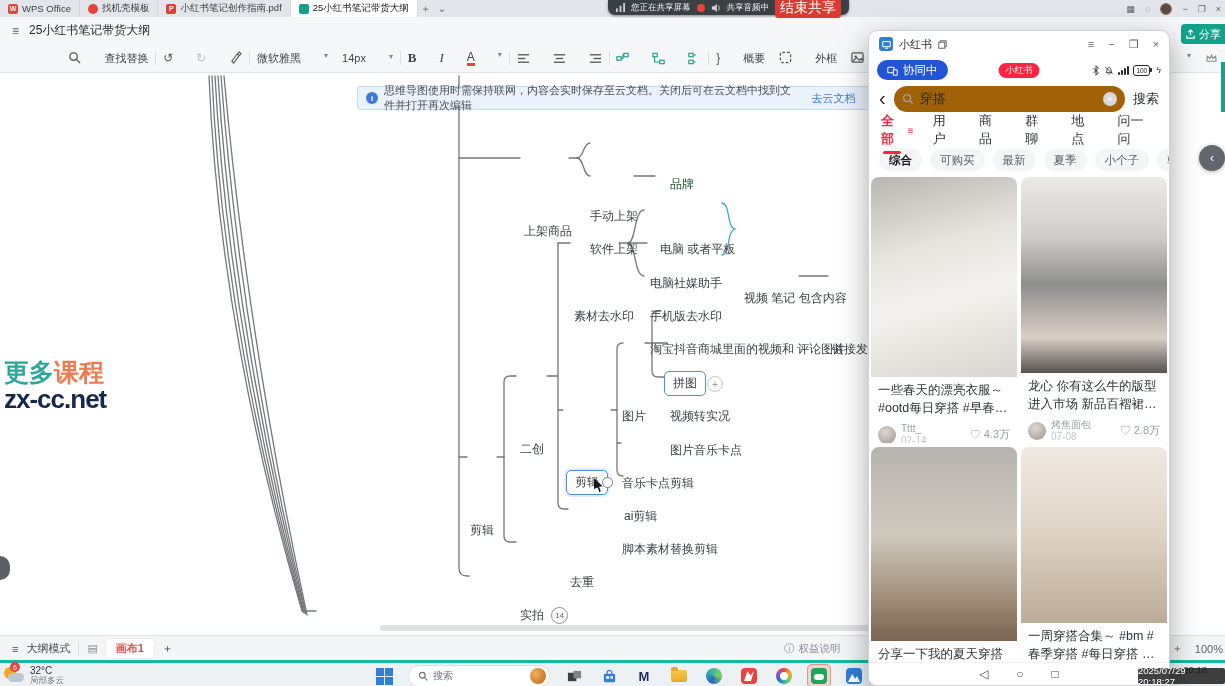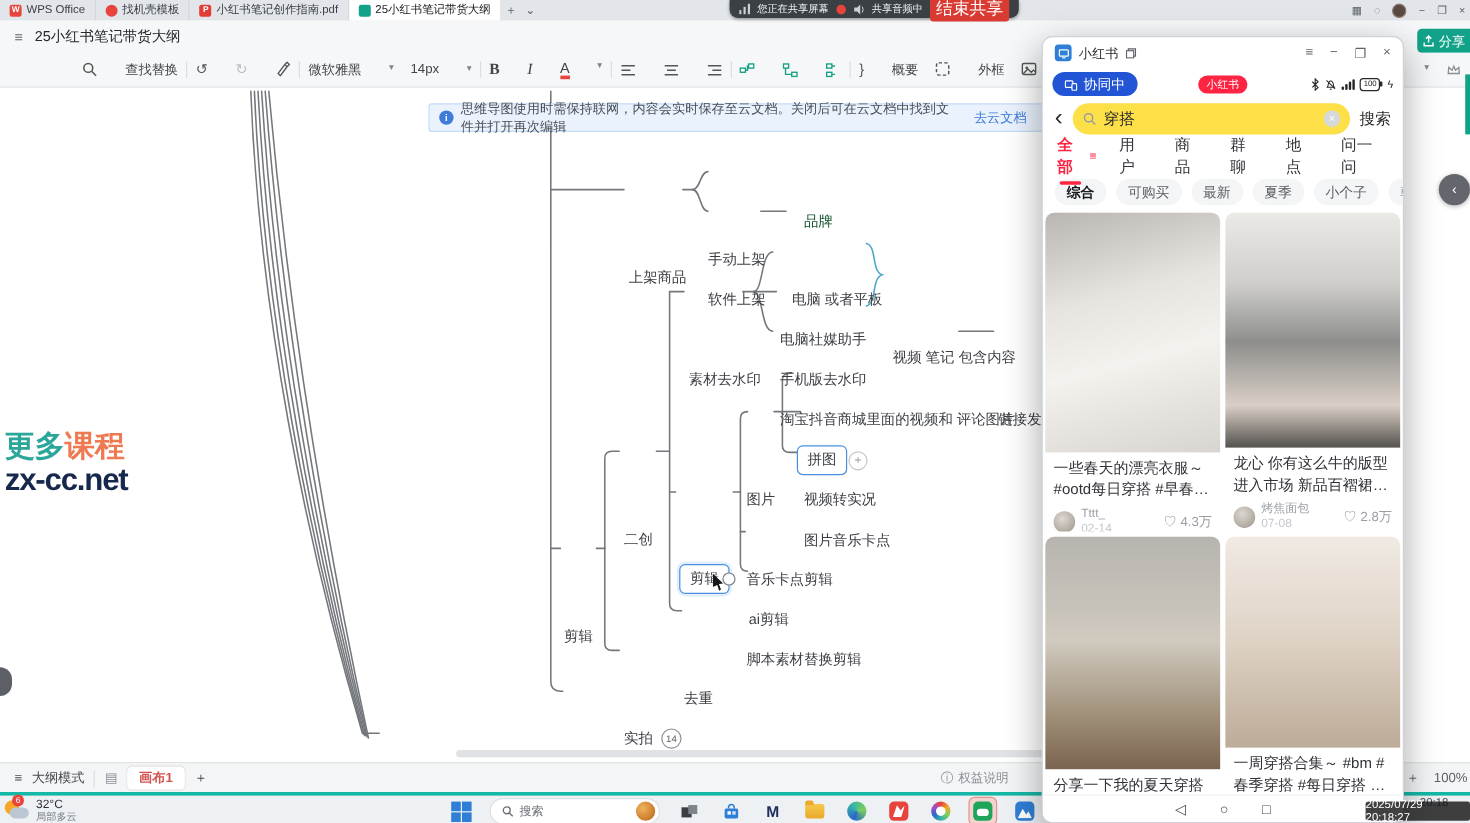--- a/index.html
+++ b/index.html
@@ -120,21 +120,21 @@
   .xhsbadge{position:absolute;left:50%;transform:translateX(-50%);background:#ff2442;color:#fff;border-radius:9px;height:15px;padding:0 7px;font-size:9px;display:flex;align-items:center;}
   .pstatus{margin-left:auto;display:flex;align-items:center;gap:4px;color:#26282b;}
   .sigbars{display:flex;align-items:flex-end;gap:1px;height:9px;}
   .sigbars i{width:2px;background:#26282b;border-radius:1px;}
   .battery{display:flex;align-items:center;}
   .batt-body{border:1px solid #26282b;border-radius:3px;font-size:6.5px;padding:0 2px;height:9px;display:flex;align-items:center;color:#26282b;}
   .batt-tip{width:2px;height:4px;background:#26282b;border-radius:0 1px 1px 0;}
   .bolt{font-size:9px;}
   .psearchrow{height:32px;display:flex;align-items:center;gap:8px;padding:0 10px;flex:0 0 auto;}
   .backchev{font-size:20px;color:#26282b;line-height:1;margin-top:-3px;}
-  .sfield{flex:1;height:26px;background:#fde047;border-radius:13px;display:flex;align-items:center;gap:6px;padding:0 8px;font-size:13px;color:#26282b;}
+  .sfield{flex:1;height:26px;background:#a16207;border-radius:13px;display:flex;align-items:center;gap:6px;padding:0 8px;font-size:13px;color:#26282b;}
   .sclear{margin-left:auto;width:14px;height:14px;border-radius:50%;background:#d6d8da;color:#fff;font-size:9px;display:flex;align-items:center;justify-content:center;}
   .sbtn{font-size:13px;color:#26282b;}
   .ptabs{height:30px;display:flex;align-items:center;gap:19px;padding:0 12px;font-size:13px;color:#33353a;flex:0 0 auto;}
   .ptab{position:relative;display:flex;align-items:center;gap:3px;}
   .ptab.active{color:#ff2442;font-weight:bold;}
   .ptab.active::after{content:"";position:absolute;left:2px;bottom:-6px;width:18px;height:3px;border-radius:2px;background:#ff2442;}
   .ptab .ftr{color:#ff2442;font-size:10px;}
   .pchips{height:30px;display:flex;align-items:center;gap:8px;padding:0 10px;flex:0 0 auto;white-space:nowrap;overflow:hidden;}
   .chip{background:#f4f5f6;border-radius:12px;height:22px;display:flex;align-items:center;gap:4px;padding:0 10px;font-size:11.5px;color:#5c6066;}
   .chip.active{color:#17191d;font-weight:bold;}

